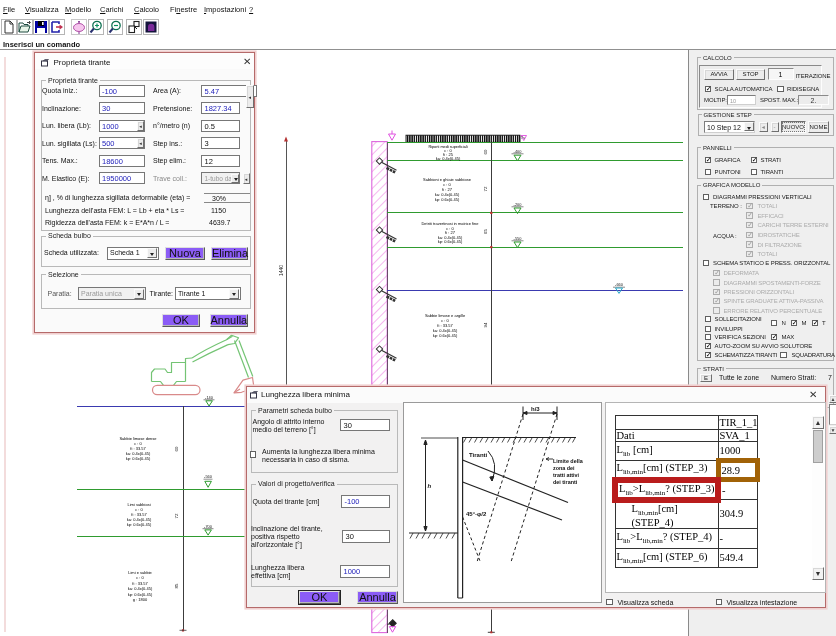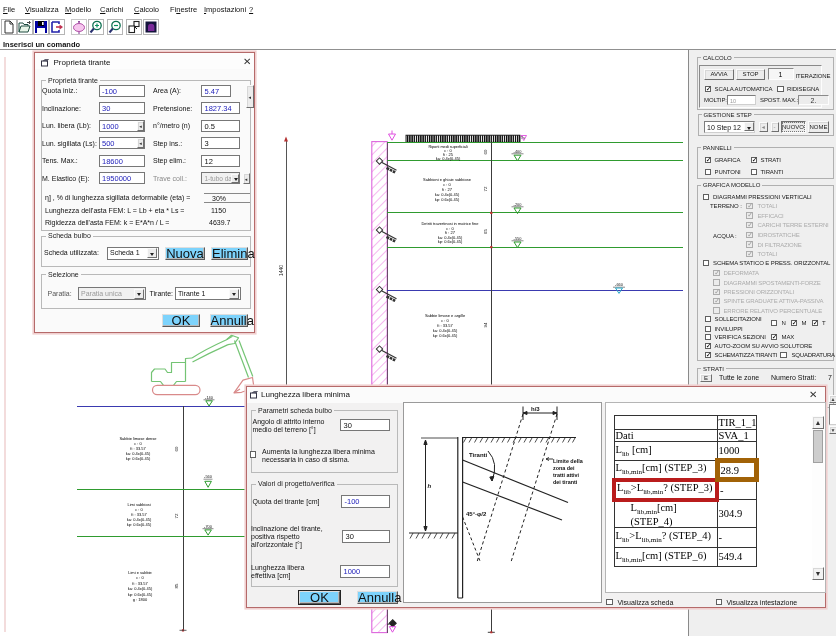--- a/index.html
+++ b/index.html
@@ -32,21 +32,21 @@
 .dtitle{position:absolute;left:0;top:0;width:100%;height:16px;background:#fdfdfd;font-size:8px;color:#111}
 .dx{position:absolute;font-size:10px;color:#333;line-height:10px}
 .gb2{position:absolute;border:1px solid #b9b9b9}
 .gb2>span{position:absolute;top:-4.5px;left:4px;font-size:7px;color:#1a1a1a;padding:0 2px;white-space:nowrap;line-height:8px}
 .lb{position:absolute;font-size:7px;color:#111;white-space:nowrap}
 .inp{position:absolute;background:#fff;border:1px solid #777;font-size:7.5px;color:#2222bb;padding:1px 0 0 2.5px;white-space:nowrap;overflow:hidden}
 .inp.k{color:#111}
 .drop{position:absolute;background:#fff;border:1px solid #777;font-size:7px;color:#111;padding:1.5px 0 0 2.5px;white-space:nowrap}
 .da{position:absolute;right:0.5px;top:0.5px;bottom:0.5px;width:10px;background:#ececec;border:1px solid;border-color:#fbfbfb #6f6f6f #6f6f6f #fbfbfb}
 .da::after{content:"";position:absolute;left:2px;top:3.5px;border:2.6px solid transparent;border-top:3.2px solid #222}
-.btn{position:absolute;background:#7dd3fc;border:1px solid;border-color:#dedede #5a5a5a #5a5a5a #dedede;box-shadow:-1px -1px 0 #b8b8b8 inset;font-size:13px;color:#111;text-align:center}
+.btn{position:absolute;background:#8b5cf6;border:1px solid;border-color:#dedede #5a5a5a #5a5a5a #dedede;box-shadow:-1px -1px 0 #b8b8b8 inset;font-size:11px;color:#111;text-align:center}
 svg{position:absolute;overflow:visible}
 svg text{font-family:"Liberation Sans",sans-serif}
 </style>
 </head>
 <body>
 <div id="stage">
 
 <div id="menubar" class="ab">
 <span style="left:3px"><u>F</u>ile</span>
 <span style="left:25px"><u>V</u>isualizza</span>
@@ -446,21 +446,21 @@
         <path d="M2,2 L4,0.5 H7.5 L5.5,2.2" fill="#556" stroke="#334" stroke-width="0.6"></path>
       </svg>
 <div style="position:absolute;left:18.5px;top:5px;font-size:8px;color:#111">Proprietà tirante</div>
 <div class="dx" style="left:208px;top:4px">✕</div>
 <div class="gb2" style="left:6px;top:27px;width:210px;height:151px">
         <span style="background:#fafafa">Proprietà tirante</span>
       </div>
 <div class="lb" style="left:7px;top:34px">Quota iniz.:</div>
       <div class="inp" style="left:63.5px;top:31.5px;width:46px;height:12px">-100</div>
 <div class="lb" style="left:118px;top:34px">Area (A):</div>
-      <div class="inp" style="left:166px;top:31.5px;width:30px;height:12px">5.47</div>
+      <div class="inp" style="left:166px;top:31.5px;width:56px;height:12px">5.47</div>
 <div class="lb" style="left:7px;top:51.5px">Inclinazione:</div>
       <div class="inp" style="left:63.5px;top:49px;width:46px;height:12px">30</div>
 <div class="lb" style="left:118px;top:51.5px">Pretensione:</div>
       <div class="inp" style="left:166px;top:49px;width:39px;height:12px">1827.34</div>
 <div class="b3" style="left:211px;top:32px;width:7.5px;height:23px;font-size:5px;line-height:22px;color:#333">◂</div>
 <div class="lb" style="left:7px;top:69px">Lun. libera (Lb):</div>
       <div class="inp" style="left:63.5px;top:66.5px;width:46px;height:12px">1000</div>
       <div class="b3" style="left:102px;top:67.5px;width:7px;height:10px;font-size:5px;line-height:9px;color:#333">◂</div>
 <div class="lb" style="left:118px;top:69px">n°/metro (n)</div>
       <div class="inp k" style="left:166px;top:66.5px;width:39px;height:12px">0.5</div>
@@ -584,21 +584,21 @@
             </tr>
 <tr style="height:19px">
               <td style="border:1px solid #333;padding-left:1px">L<sub style="font-size:7px">lib</sub> [cm]</td>
               <td style="border:1px solid #333;padding-left:1px">1000</td>
             </tr>
 <tr style="height:19px">
               <td style="border:1px solid #333;padding-left:1px">L<sub style="font-size:7px">lib,min</sub>[cm] (STEP_3)</td>
               <td style="border:5px solid #a16207;padding-left:1px">28.9</td>
             </tr>
 <tr style="height:20px">
-              <td style="border:4px solid #b91c1c;padding-left:1px">L<sub style="font-size:7px">lib</sub>&gt;L<sub style="font-size:7px">lib,min</sub>? (STEP_3)</td>
+              <td style="border:6px solid #b91c1c;padding-left:1px">L<sub style="font-size:7px">lib</sub>&gt;L<sub style="font-size:7px">lib,min</sub>? (STEP_3)</td>
               <td style="border:1px solid #333;padding-left:1px">-</td>
             </tr>
 <tr style="height:19px">
               <td style="border:1px solid #333;padding-left:16px">L<sub style="font-size:7px">lib,min</sub>[cm] (STEP_4)</td>
               <td style="border:1px solid #333;padding-left:1px">304.9</td>
             </tr>
 <tr style="height:20px">
               <td style="border:1px solid #333;padding-left:1px">L<sub style="font-size:7px">lib</sub>&gt;L<sub style="font-size:7px">lib,min</sub>? (STEP_4)</td>
               <td style="border:1px solid #333;padding-left:1px">-</td>
             </tr>

